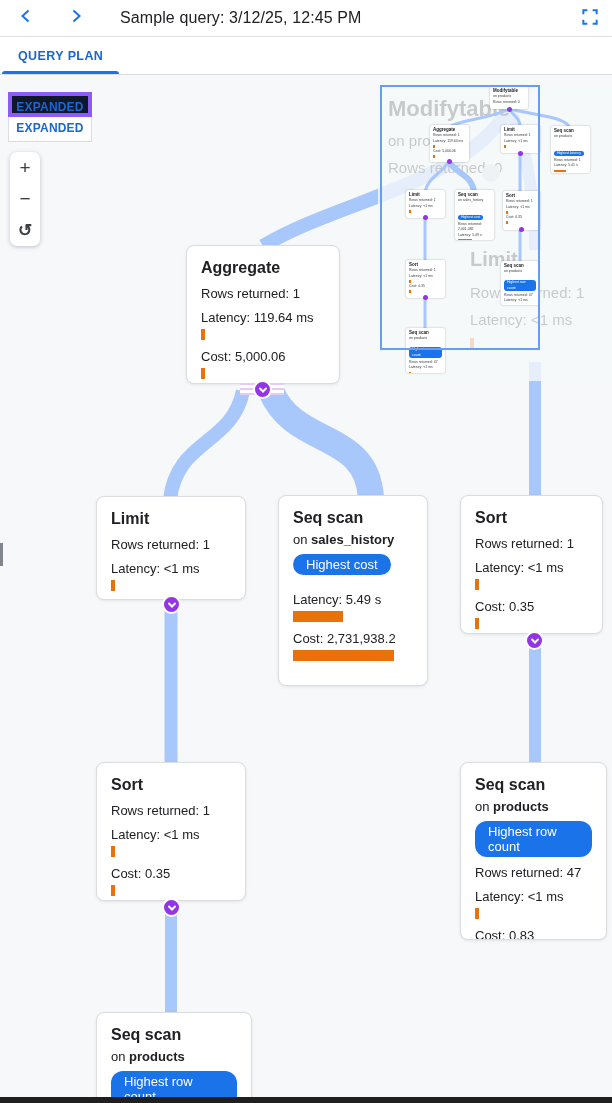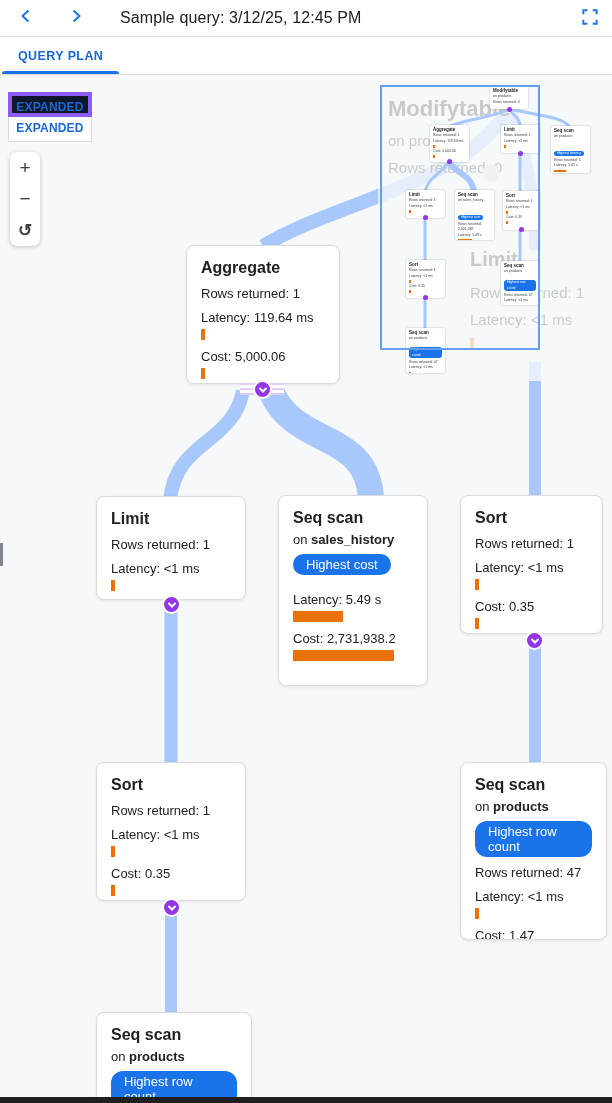--- a/index.html
+++ b/index.html
@@ -230,21 +230,21 @@
 
   <div class="node" style="left:460px; top:687px; width:147px; height:178px;">
     <div class="node-title">Seq scan</div>
     <div class="node-sub"><span>on</span> <b>products</b></div>
     <div class="badge">Highest row count</div>
     <div class="metric">Rows returned: 47</div>
     <div class="sp"></div>
     <div class="metric">Latency: &lt;1 ms</div>
     <div class="bar" style="width:4px;"></div>
     <div class="sp"></div>
-    <div class="metric">Cost: 1.47</div>
+    <div class="metric">Cost: 0.83</div>
     
   </div>
 
   <div class="node" style="left:96px; top:687px; width:150px; height:139px;">
     <div class="node-title">Sort</div>
     <div class="metric">Rows returned: 1</div>
     <div class="sp"></div>
     <div class="metric">Latency: &lt;1 ms</div>
     <div class="bar" style="width:4px;"></div>
     <div class="sp"></div>

